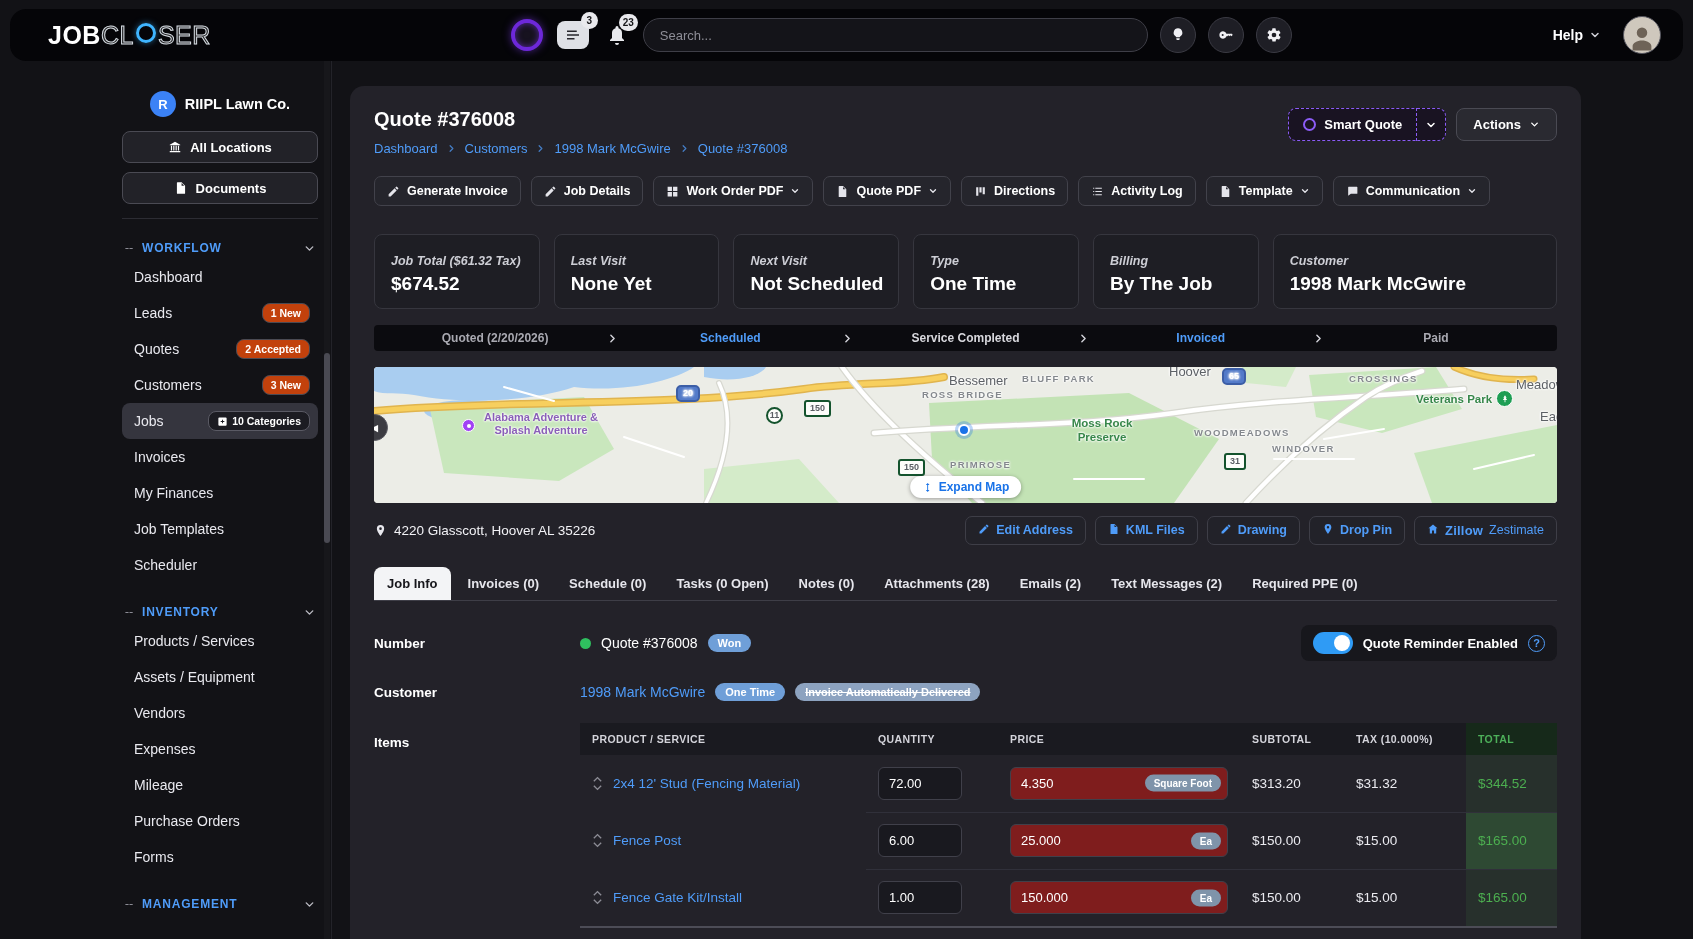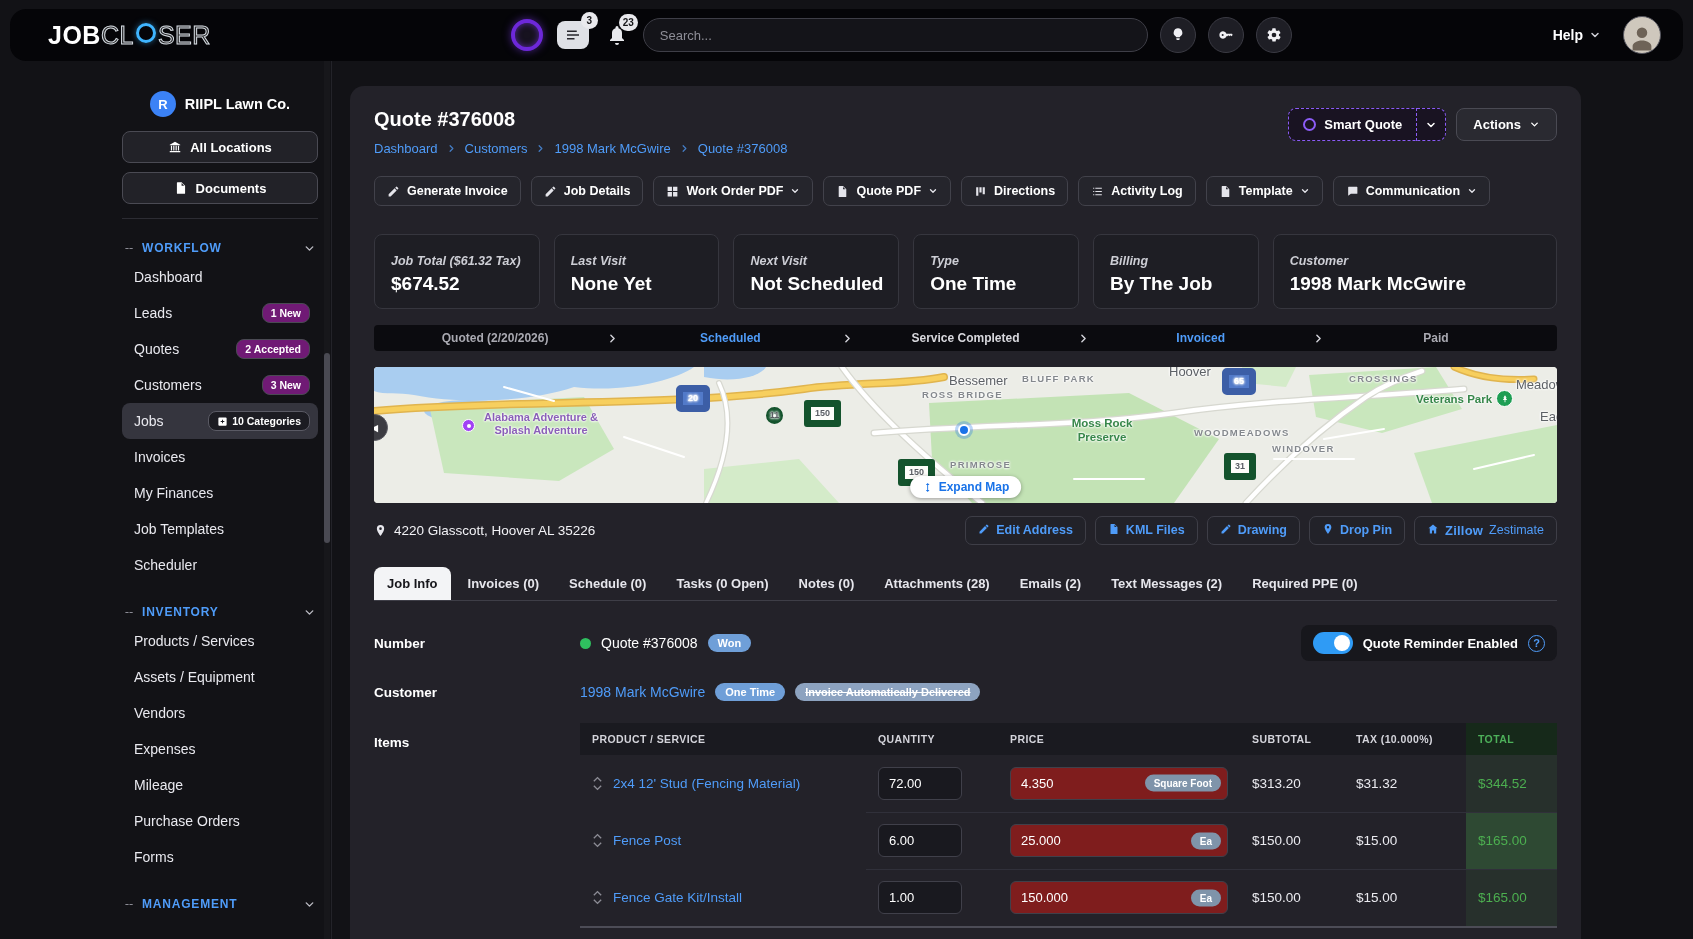--- a/index.html
+++ b/index.html
@@ -63,21 +63,21 @@
     font-family:"Liberation Sans",sans-serif; }
   .sb-divider { border:none; border-top:1px solid #2c2c33; margin:14px 0 8px; }
   .sb-section { margin-top:18px; }
   .sb-head { display:flex; align-items:center; gap:7px; color:#4f9cf9; font-size:12px; font-weight:800; letter-spacing:.8px;
     padding:4px 2px; cursor:pointer; }
   .sb-head .dash { color:#8b8b94; }
   .sb-head .chev { margin-left:auto; width:13px; height:13px; color:#bcbcc4; }
   .sb-item { display:flex; align-items:center; height:36px; padding:0 8px 0 12px; border-radius:8px; color:#e9e9ef;
     font-size:14px; cursor:pointer; }
   .sb-item.active { background:#35353e; }
-  .sb-badge { margin-left:auto; background:#701a75; border:1px solid #4a4a53; border-radius:8px; padding:3px 8px;
+  .sb-badge { margin-left:auto; background:#c2410c; border:1px solid #4a4a53; border-radius:8px; padding:3px 8px;
     font-size:10.5px; font-weight:700; color:#fff; display:flex; align-items:center; gap:4px; white-space:nowrap; }
   .sb-item.active .sb-badge { background:#1c1c22; border-color:#5a5a64; }
 
   
   .main-panel { position:absolute; left:350px; top:86px; width:1231px; bottom:0;
     background:#232229; border-radius:14px 14px 0 0; padding:22px 24px; overflow:hidden; }
 
   .title-row { display:flex; align-items:flex-start; }
   .page-title { font-size:20px; font-weight:800; color:#fff; }
   .breadcrumb { display:flex; align-items:center; gap:8px; margin-top:10px; font-size:13px; }
@@ -112,21 +112,21 @@
   .p-step.lighter { color:#d8d8dd; }
   .p-sep { width:13px; height:13px; color:#d4d4da; transform:rotate(-90deg); flex:none; }
 
   .map { position:relative; margin-top:16px; height:136px; border-radius:4px; overflow:hidden; background:#ecede7; cursor:grab; }
   .map svg.mapbg { position:absolute; inset:0; width:100%; height:100%; }
   .ml { position:absolute; white-space:nowrap; text-shadow:0 0 3px #fff, 0 0 3px #fff, 0 0 2px #fff; }
   .ml-town { font-size:13px; color:#5d6166; }
   .ml-area { font-size:9.5px; letter-spacing:1.3px; color:#84888d; font-weight:700; }
   .ml-park { font-size:11.5px; color:#37874a; font-weight:600; }
   .ml-poi { font-size:11px; color:#8a5fb8; font-weight:600; line-height:1.15; white-space:normal; width:126px; text-align:center; }
-  .shield { position:absolute; font-size:9px; font-weight:700; color:#5a5e63; background:#fdfdfa; border:7px solid #14532d;
+  .shield { position:absolute; font-size:9px; font-weight:700; color:#5a5e63; background:#fdfdfa; border:2px solid #14532d;
     border-radius:3px; padding:1px 4px; line-height:1.2; }
   .shield.interstate { background:#527ac9; color:#fff; border-color:#3c5ea6; border-radius:5px; padding:1px 5px; }
   .shield.circle { border-radius:50%; width:17px; height:17px; display:flex; align-items:center; justify-content:center; padding:0; }
   .poi-icon { position:absolute; width:13px; height:13px; border-radius:50%; background:#a142f4; border:1.5px solid #fff; }
   .poi-icon::after { content:""; position:absolute; inset:3.5px; background:#fff; border-radius:50%; }
   .park-icon { position:absolute; width:17px; height:17px; border-radius:50%; background:#1e9e54; border:1.5px solid #fff;
     display:flex; align-items:center; justify-content:center; color:#fff; }
   .park-icon svg { width:10px; height:10px; fill:#fff; }
   .map-dot { position:absolute; left:584px; top:57px; width:12px; height:12px; background:#1a73e8; border:2.5px solid #fff;
     border-radius:50%; box-shadow:0 0 0 3px rgba(26,115,232,.3); }

